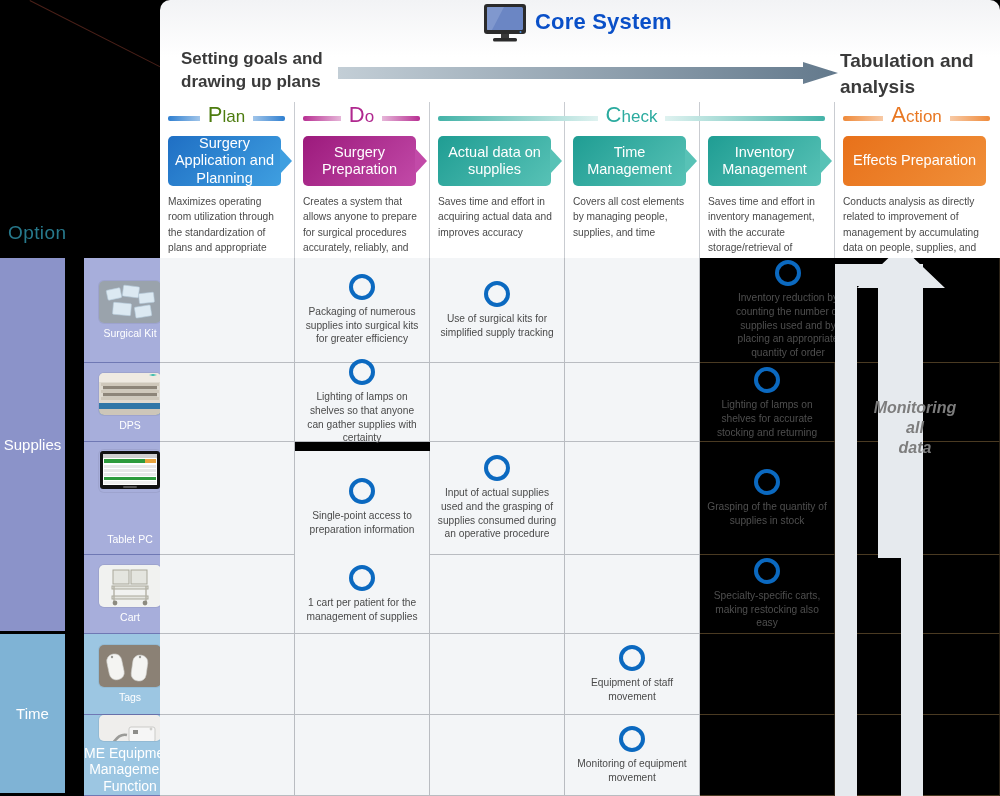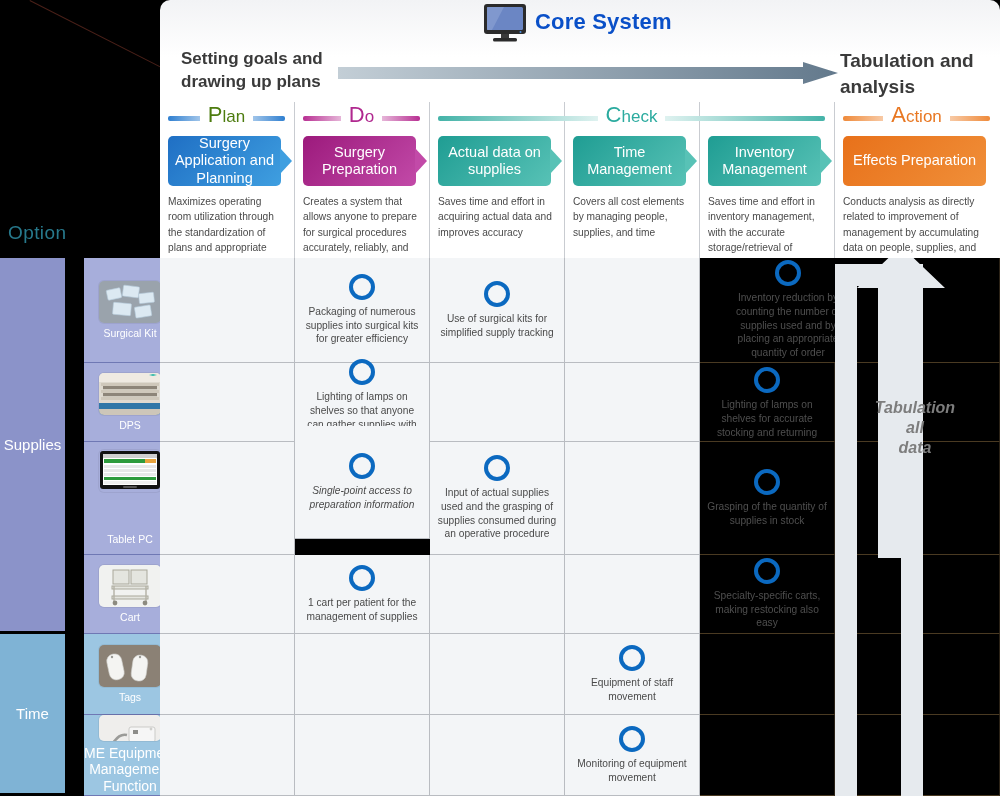--- a/index.html
+++ b/index.html
@@ -370,21 +370,21 @@
         <div class="cell-txt">Lighting of lamps on shelves so that anyone can gather supplies with certainty</div>
       </div>
       <div class="cell blank" style="left: 270px; width: 135px; top: 105px; height: 79px;"></div>
       <div class="cell blank" style="left: 405px; width: 135px; top: 105px; height: 79px;"></div>
       <div class="cell dark" style="left: 540px; width: 135px; top: 105px; height: 79px; justify-content: space-between;">
         <div class="ring"></div>
         <div class="cell-txt">Lighting of lamps on shelves for accurate stocking and returning</div>
       </div>
       <div class="cell dark blank" style="left: 675px; width: 165px; top: 105px; height: 79px;"></div>
       <div class="cell blank" style="left: 0px; width: 135px; top: 184px; height: 113px;"></div>
-      <div class="cell" style="left: 135px; width: 135px; top: 168px; height: 113px; font-style: italic;">
+      <div class="cell" style="left: 135px; width: 135px; top: 193px; height: 113px;">
         <div class="ring"></div>
         <div class="cell-txt">Single-point access to preparation information</div>
       </div>
       <div class="cell" style="left: 270px; width: 135px; top: 184px; height: 113px;">
         <div class="ring"></div>
         <div class="cell-txt">Input of actual supplies used and the grasping of supplies consumed during an operative procedure</div>
       </div>
       <div class="cell blank" style="left: 405px; width: 135px; top: 184px; height: 113px;"></div>
       <div class="cell dark" style="left: 540px; width: 135px; top: 184px; height: 113px;">
         <div class="ring"></div>
@@ -424,18 +424,18 @@
     </div>
 
   <svg id="tab-arrow" viewBox="0 0 165 538" preserveAspectRatio="none">
     <path d="M0 538 V6 H22 V538 Z" fill="#e6eaee"></path>
     <path d="M0 6 H88 V538 H66 V28 H0 Z" fill="#e6eaee"></path>
     <path d="M43 300 V30 H22 L66 -12 L110 30 H88 V300 Z" fill="#e6eaee"></path>
     <path d="M43 300 V290 H88 V300 Z" fill="#e6eaee"></path>
     <rect x="43" y="30" width="45" height="260" fill="#e6eaee"></rect>
   </svg>
   <div id="tab-text">
-      <div>Tabulation</div>
+      <div>Monitoring</div>
       <div>all</div>
       <div>data</div>
     </div>
 
 </div>
 
 </body></html>

